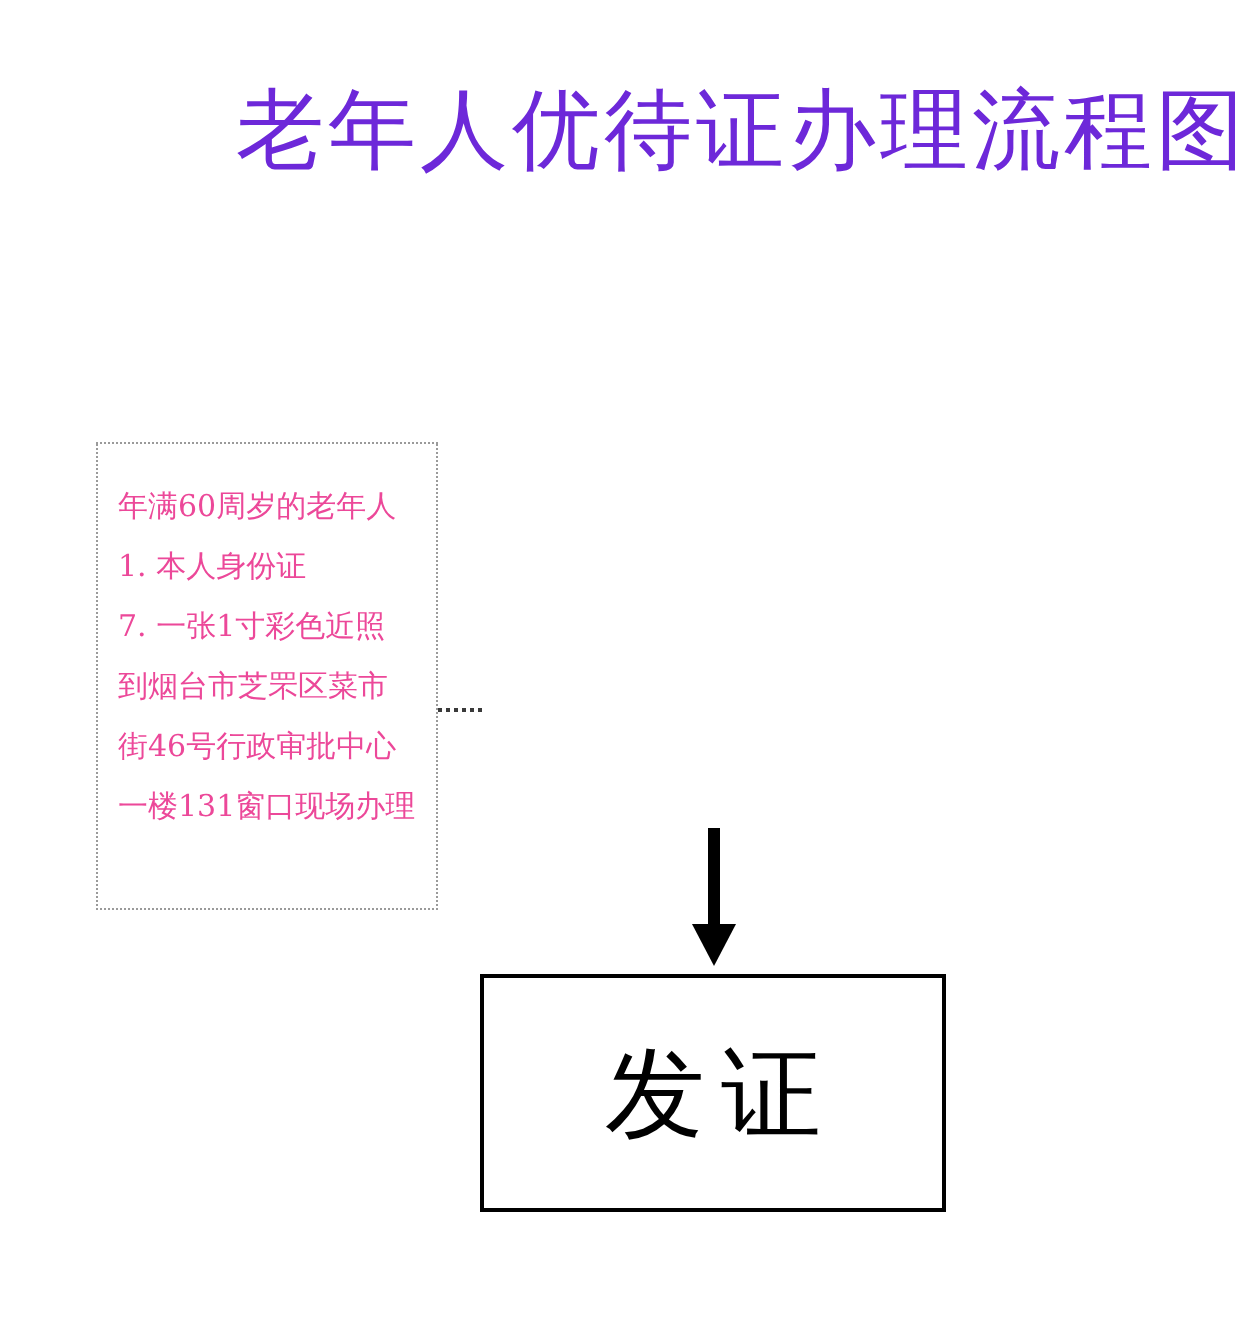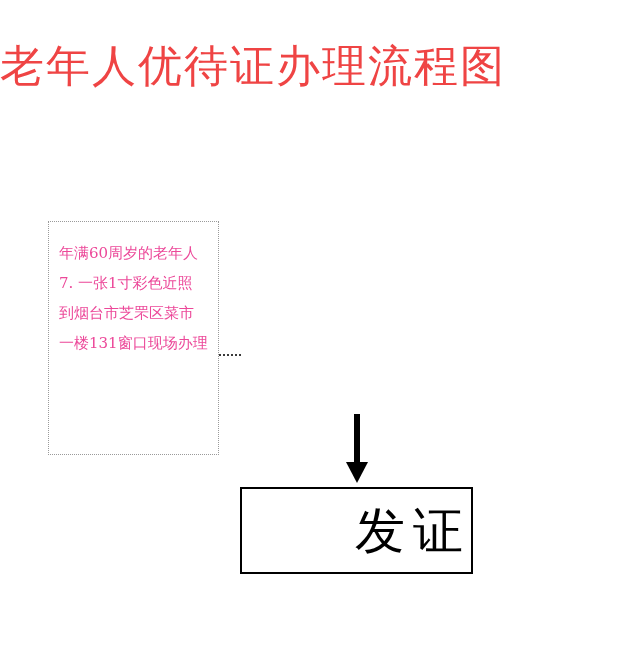--- a/index.html
+++ b/index.html
@@ -17,26 +17,26 @@
     background: #ffffff;
     overflow: hidden;
   }
 
   
   #page-title {
     position: absolute;
     left: 0;
     top: 40px;
     width: 624px;
-    text-align: left;
+    text-align: right;
     font-family: "DejaVu Serif", "Liberation Serif", serif;
     font-size: 44px;
     line-height: 52px;
     letter-spacing: 2px;
-    color: #ef4444;
+    color: #6d28d9;
     white-space: nowrap;
   }
 
   
   #requirements-box {
     position: absolute;
     left: 48px;
     top: 221px;
     width: 171px;
     height: 234px;
@@ -81,22 +81,21 @@
     display: flex;
     align-items: center;
     justify-content: center;
   }
   #apply-box {
     top: 303px;
     height: 107px;
   }
   #issue-box {
     top: 487px;
-    height: 87px;
-    justify-content: flex-end;
+    height: 119px;
   }
   .process-label {
     font-family: "DejaVu Serif", "Liberation Serif", serif;
     font-size: 50px;
     line-height: 56px;
     letter-spacing: 8px;
     text-indent: 8px;
     color: #000000;
     white-space: nowrap;
   }
@@ -113,22 +112,24 @@
 </head>
 <body>
 
 <div id="canvas">
 
   <div id="page-title">老年人优待证办理流程图</div>
 
   <div id="requirements-box">
     <div id="requirements-list">
       <span class="req-line">年满60周岁的老年人</span>
+      <span class="req-line">1. 本人身份证</span>
       <span class="req-line">7. 一张1寸彩色近照</span>
       <span class="req-line">到烟台市芝罘区菜市</span>
+      <span class="req-line">街46号行政审批中心</span>
       <span class="req-line">一楼131窗口现场办理</span>
     </div>
   </div>
 
   <div id="connector-line"></div>
 
 
   <svg id="flow-arrow" viewBox="0 0 24 70">
     <rect x="9" y="0" width="6" height="52" fill="#000000"></rect>
     <polygon points="1,48 23,48 12,69" fill="#000000"></polygon>

